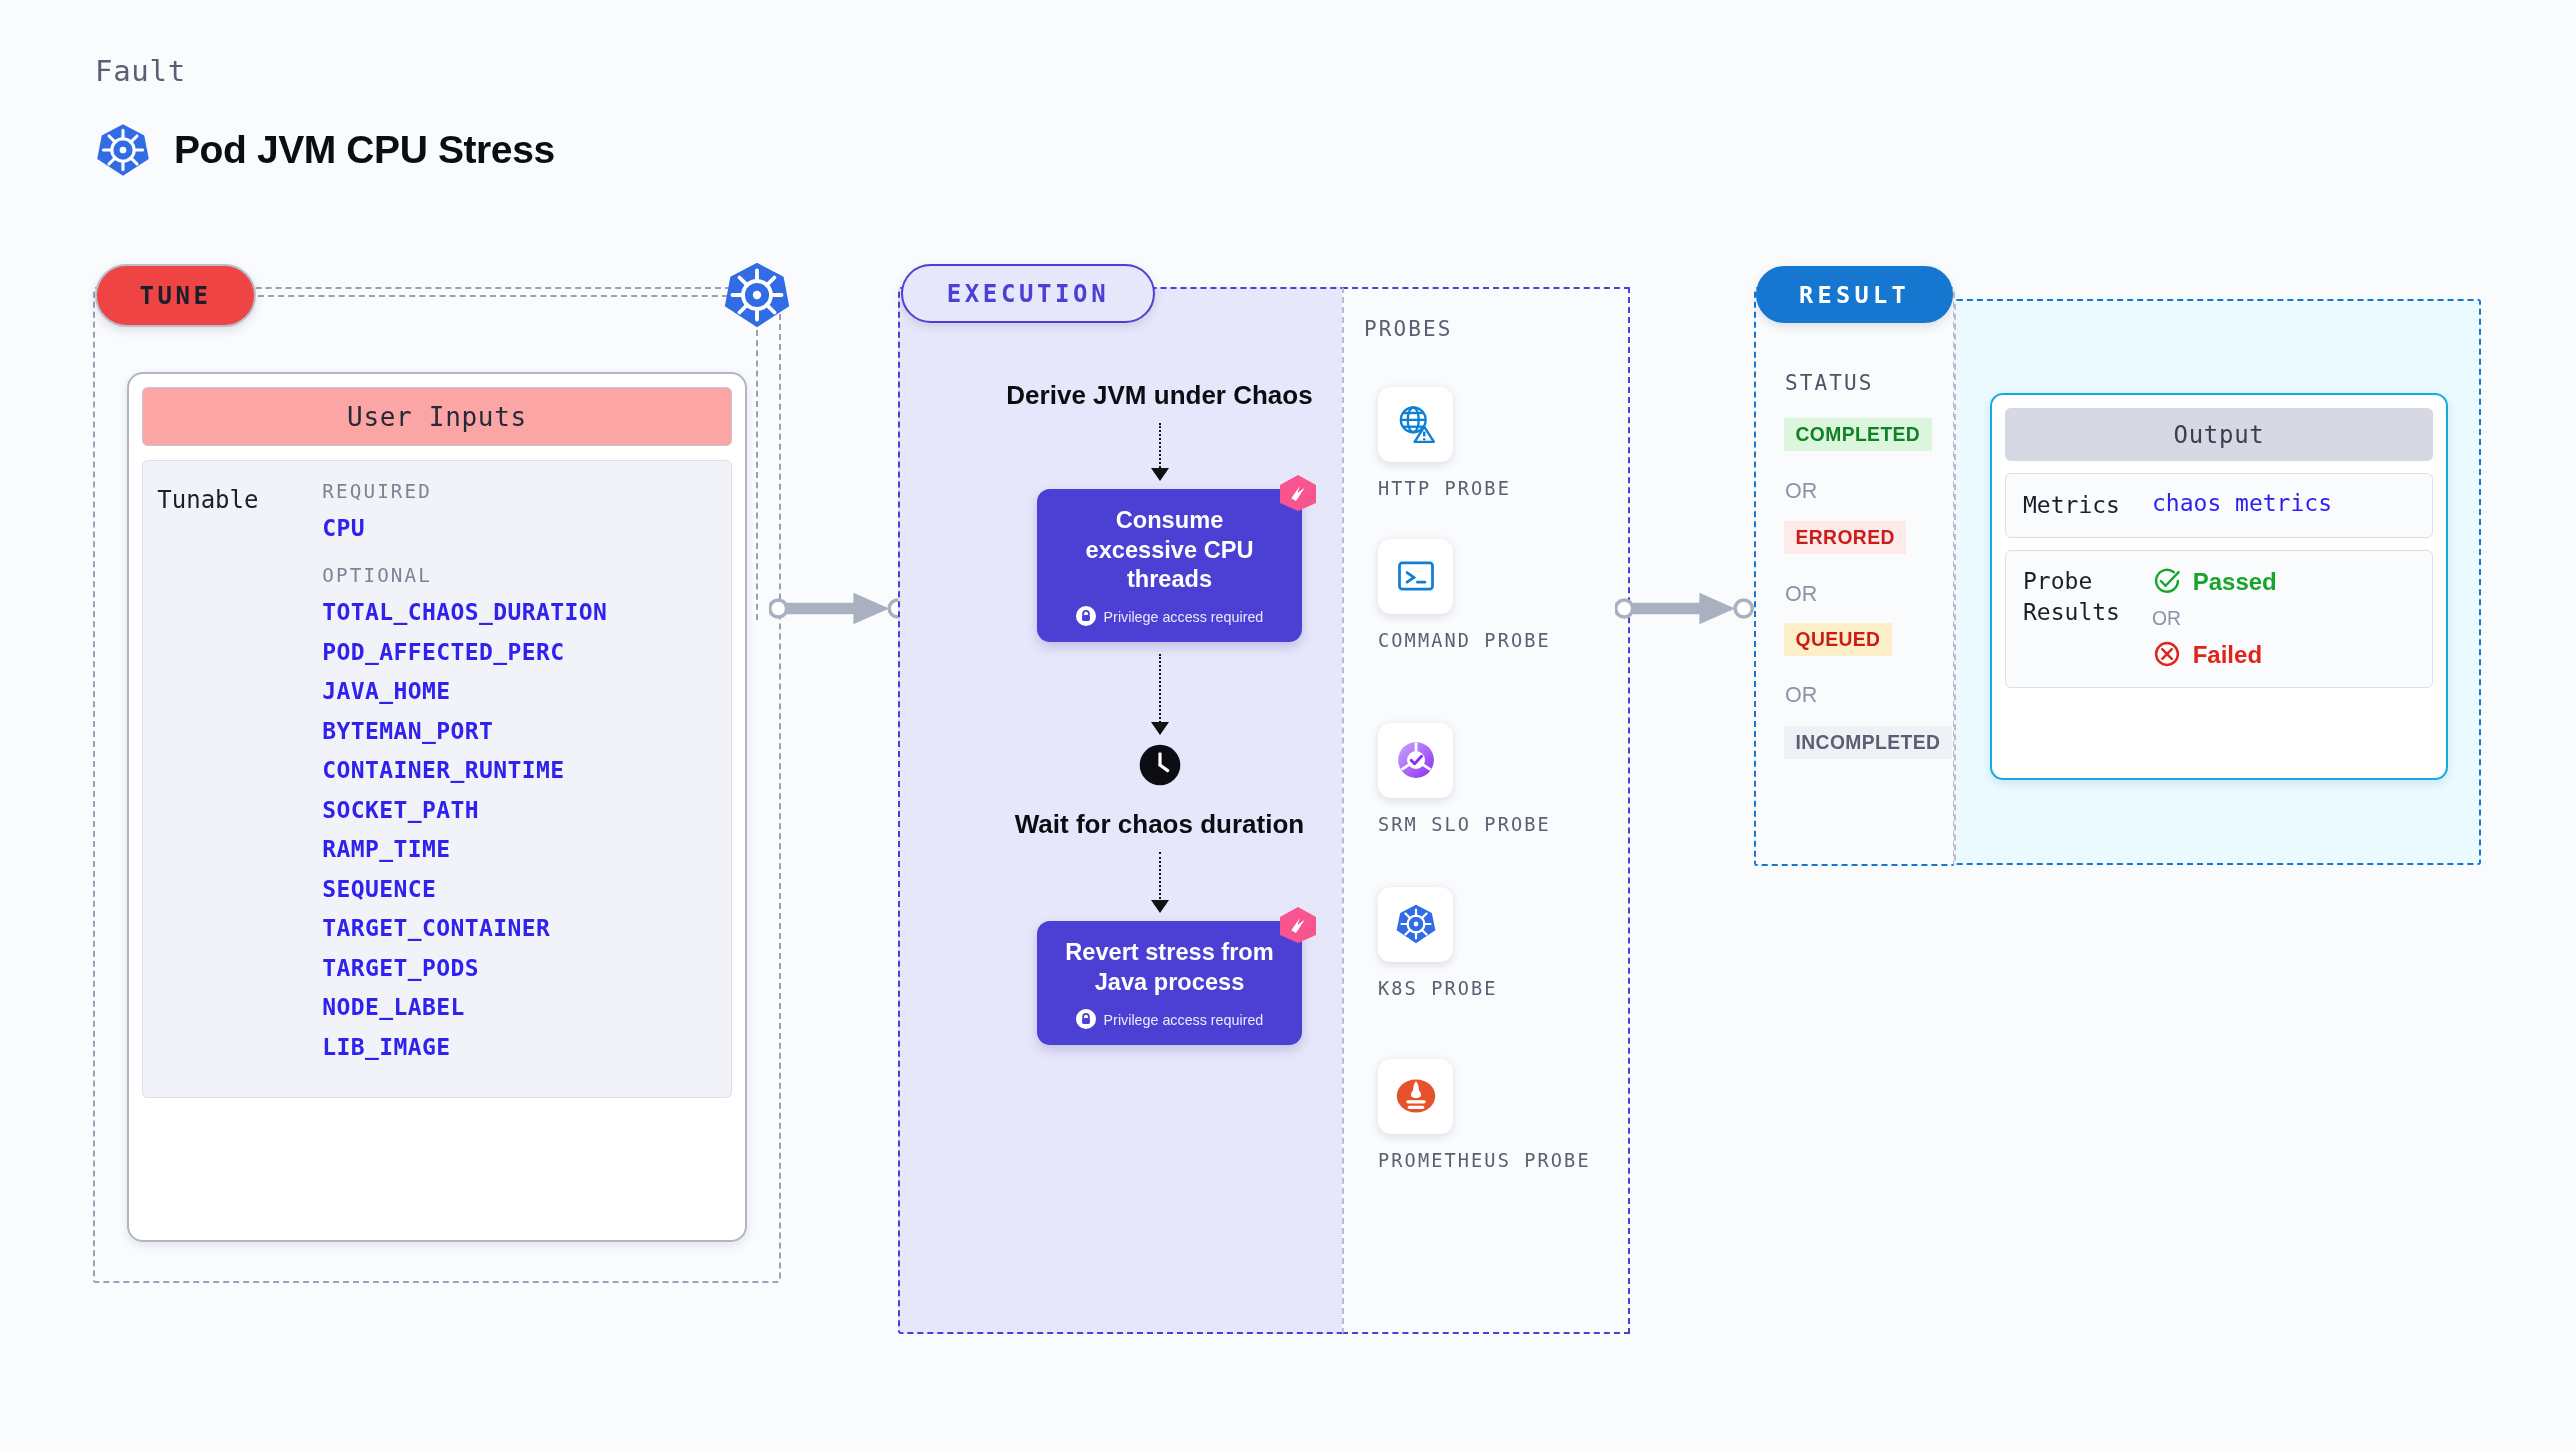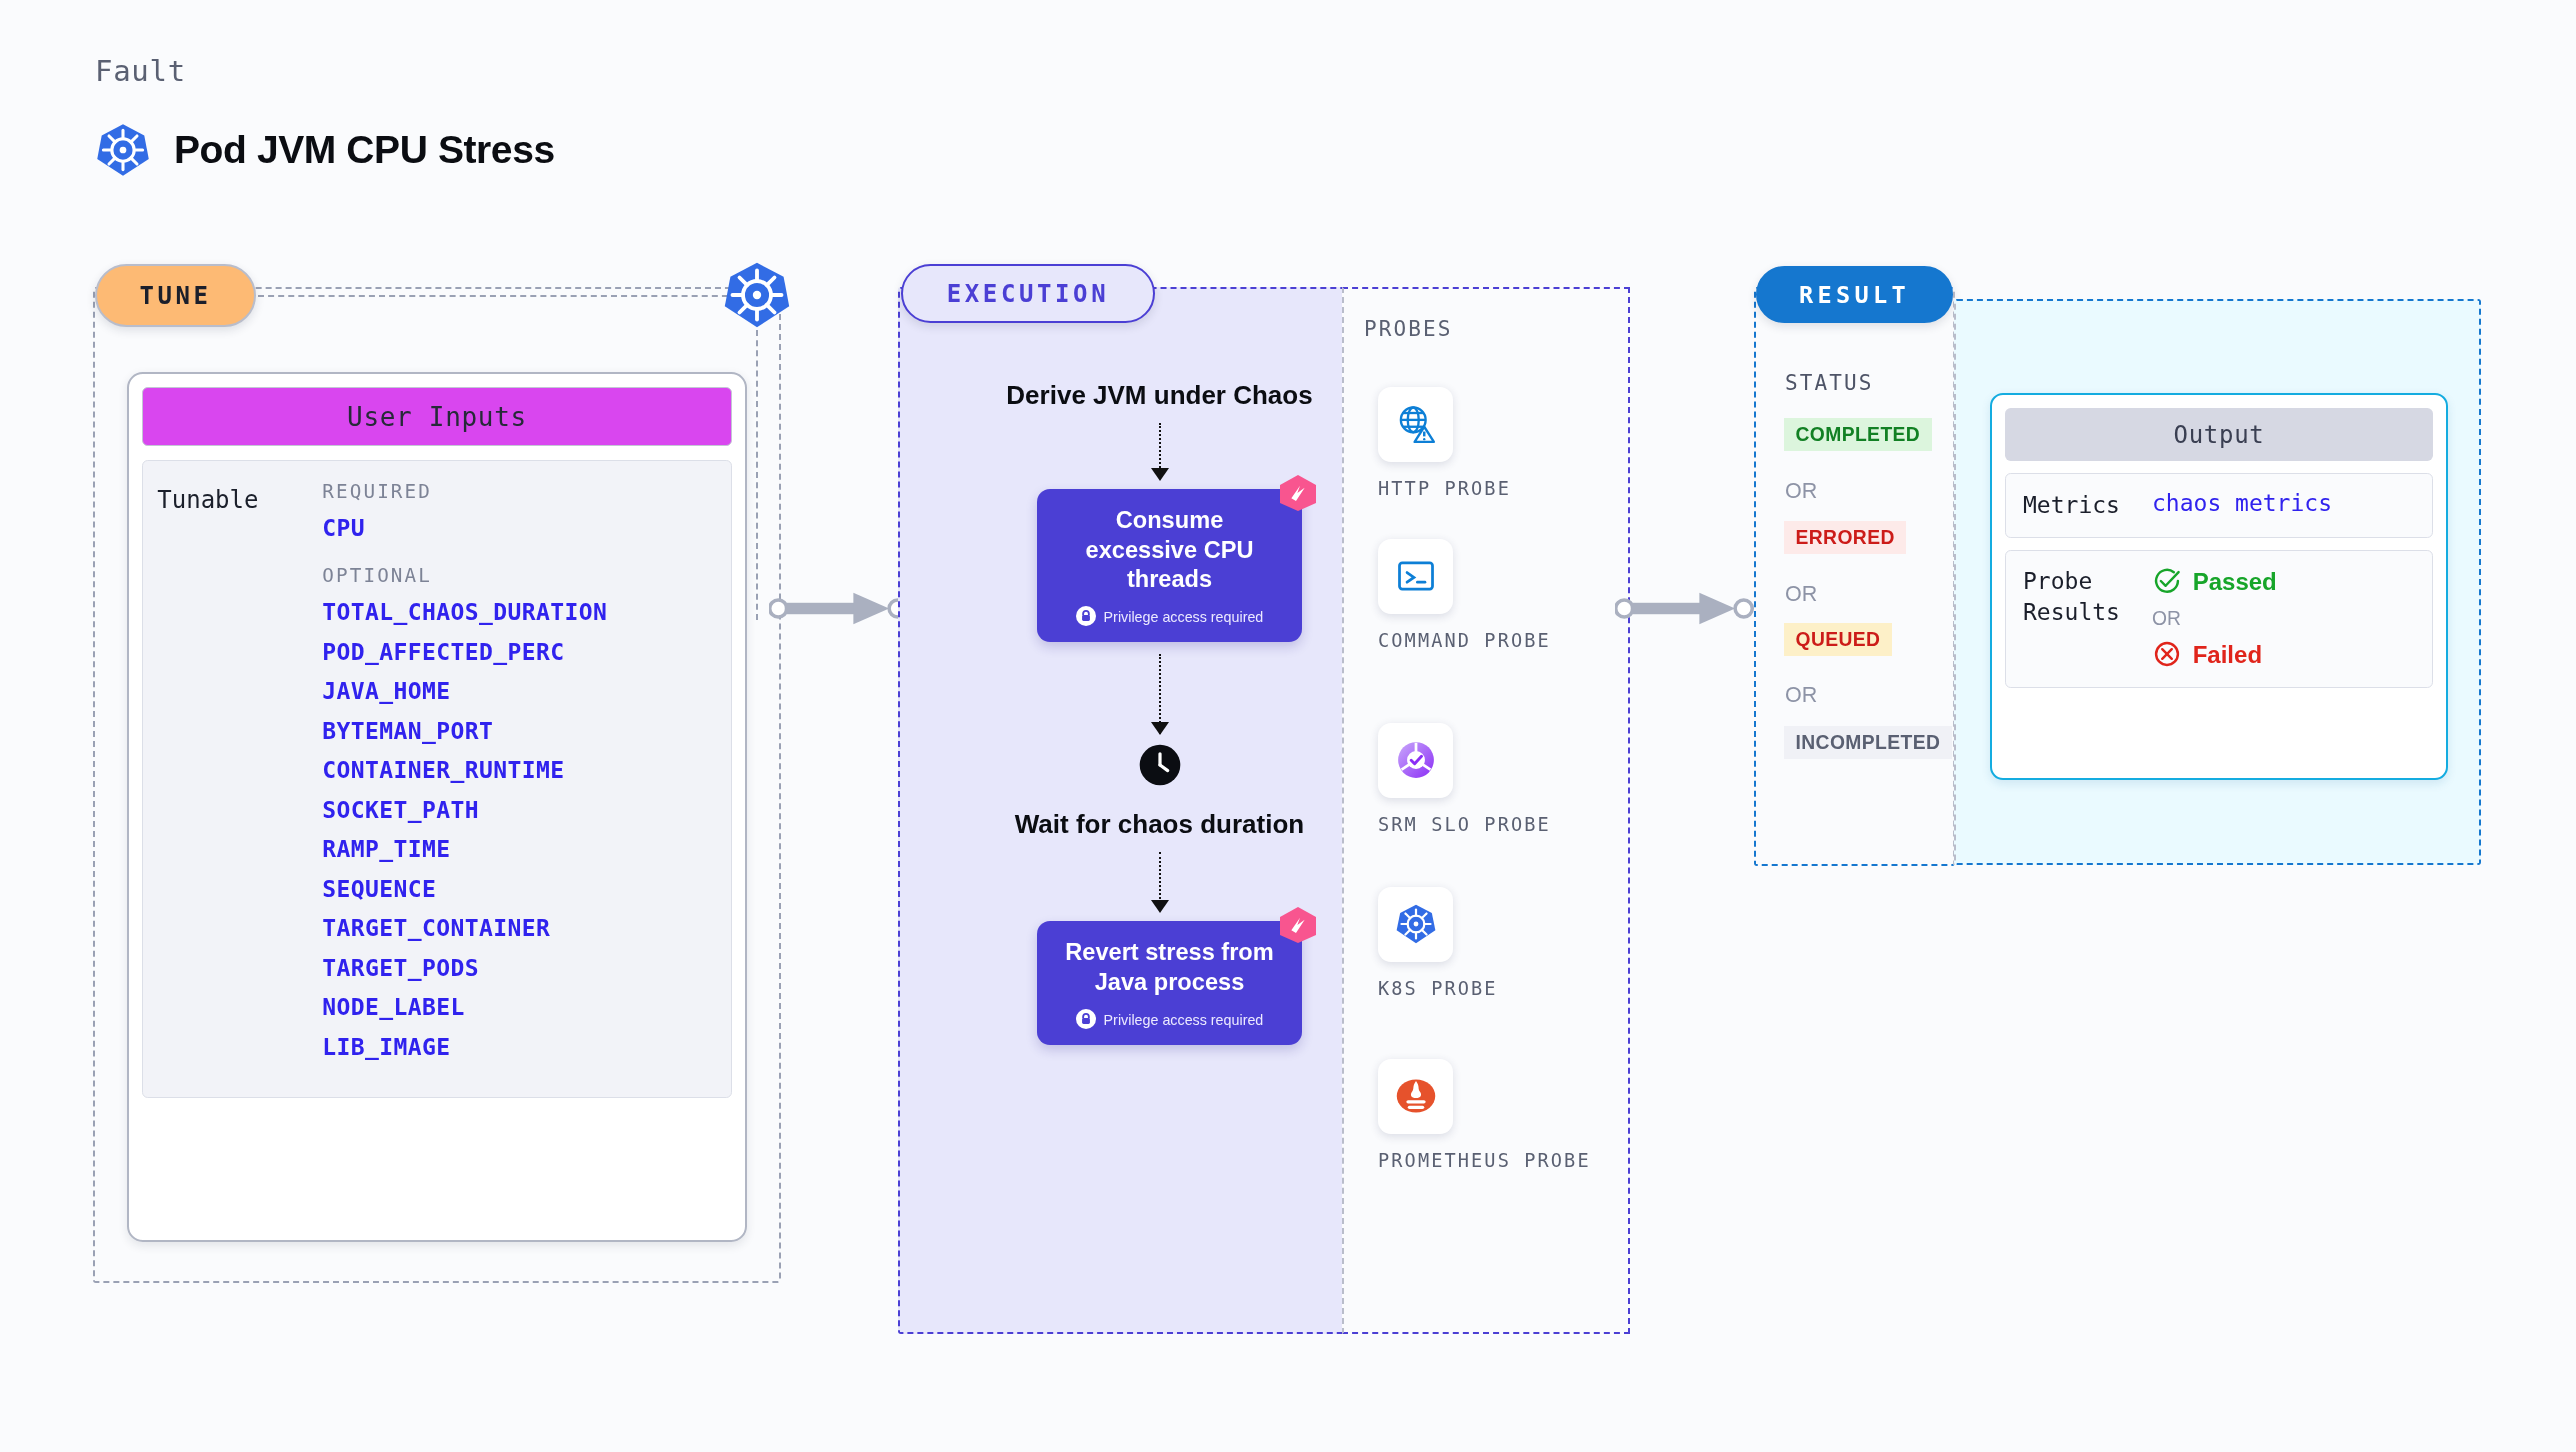--- a/index.html
+++ b/index.html
@@ -34,32 +34,32 @@
   .result-body { border: 2.1px dashed #1577cf; background: #fafbfd; }
   .output-body { border: 2.1px dashed #1577cf; background: #eafaff; }
 
   
   .pill {
     position: absolute; display: flex; align-items: center; justify-content: center;
     border-radius: 43px; font-family: "DejaVu Sans Mono", monospace;
     font-weight: bold; letter-spacing: 3.6px; white-space: nowrap;
     box-shadow: 0 3.6px 10px rgba(30,35,60,0.13);
   }
-  .pill-tune   { background: #fdba74; border: 2.1px solid #b9bdcb; color: #1b1f2b; }
+  .pill-tune   { background: #ef4444; border: 2.1px solid #b9bdcb; color: #1b1f2b; }
   .pill-exec   { background: #e7e7fb; border: 2.9px solid #4b3fd4; color: #4b3fd4; }
   .pill-result { background: #1577cf; border: 2.1px solid #1577cf; color: #ffffff; letter-spacing: 4.3px; }
 
   
   .ui-card {
     position: absolute; background: #ffffff; border: 2.1px solid #b1b6c4;
     border-radius: 15.8px; box-shadow: 0 3.6px 9.3px rgba(30,35,60,0.1);
     padding: 13px;
   }
   .ui-header {
-    background: #d946ef; border: 0.7px solid #c3c6d4; border-radius: 5.7px;
+    background: #fca5a5; border: 0.7px solid #c3c6d4; border-radius: 5.7px;
     height: 59px; display: flex; align-items: center; justify-content: center;
     font-family: "DejaVu Sans Mono", monospace; font-size: 26px;
     color: #262a38; letter-spacing: 0.7px;
   }
   .ui-list {
     margin-top: 14.3px; background: #f2f3f8; border: 0.7px solid #dcdfe8;
     border-radius: 5.7px; display: flex; padding: 18.6px 14.3px 21.5px 14.3px;
   }
   .tunable-label {
     font-family: "DejaVu Sans Mono", monospace; font-size: 24px;

